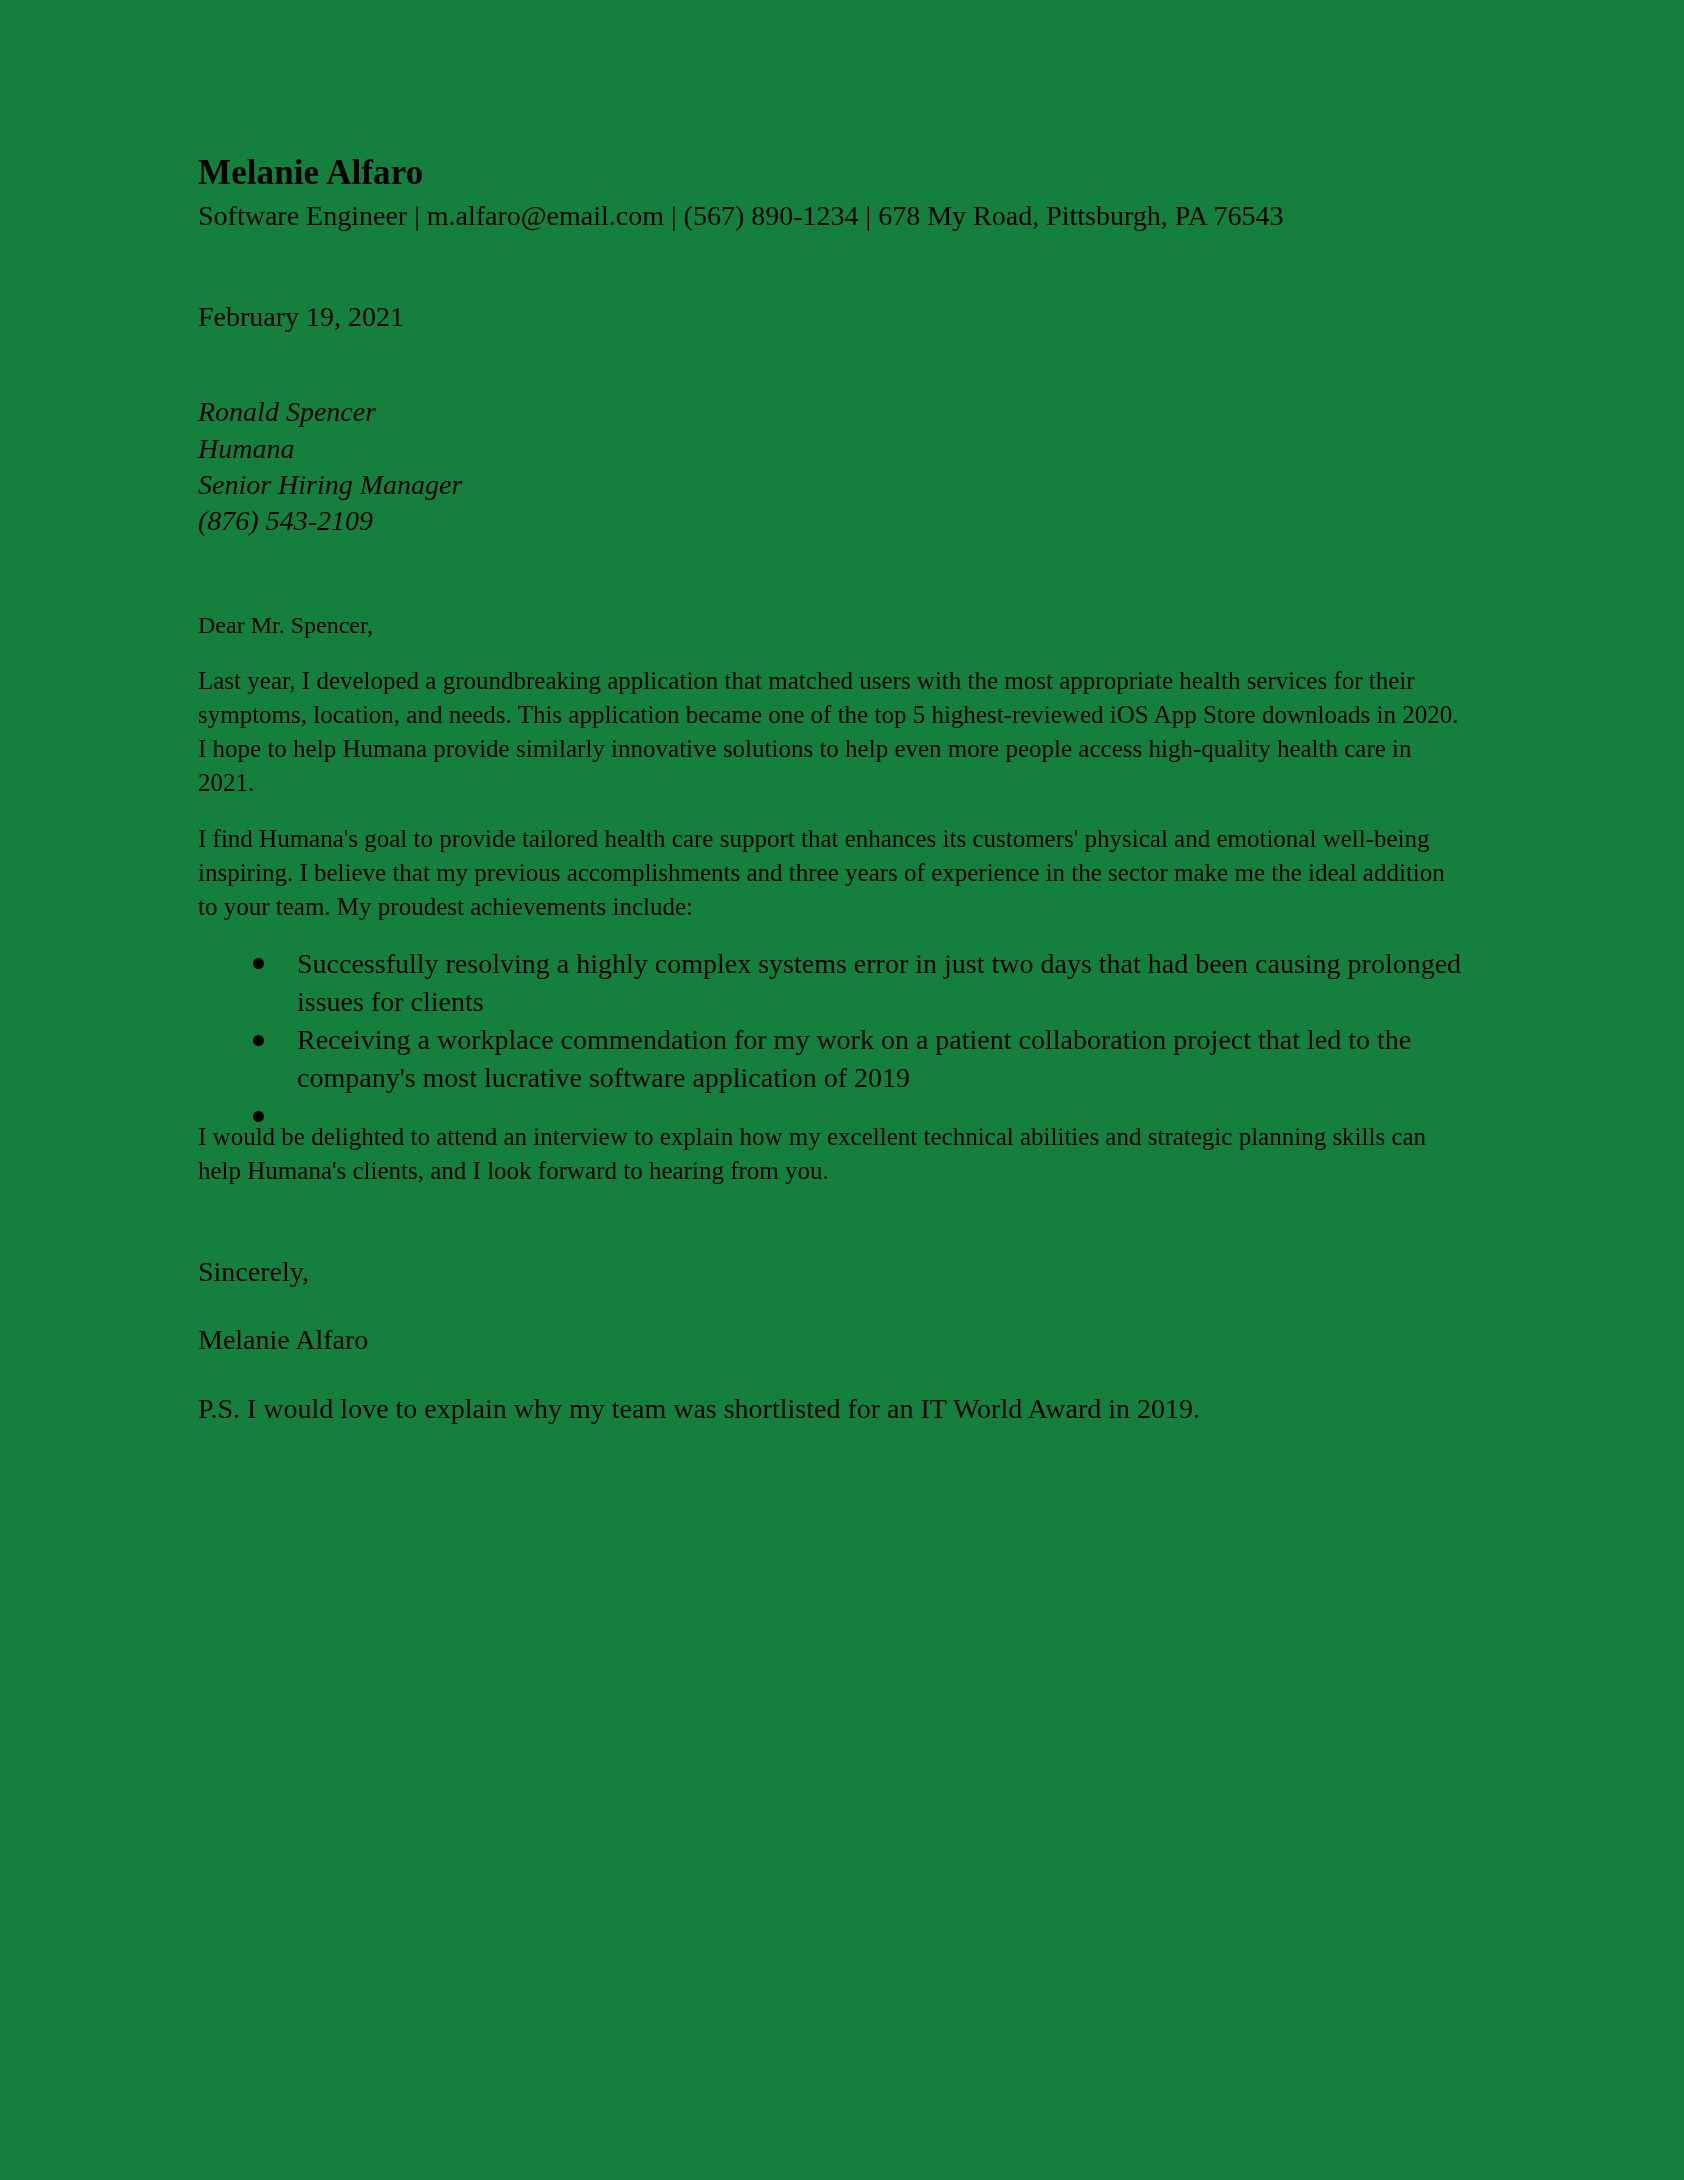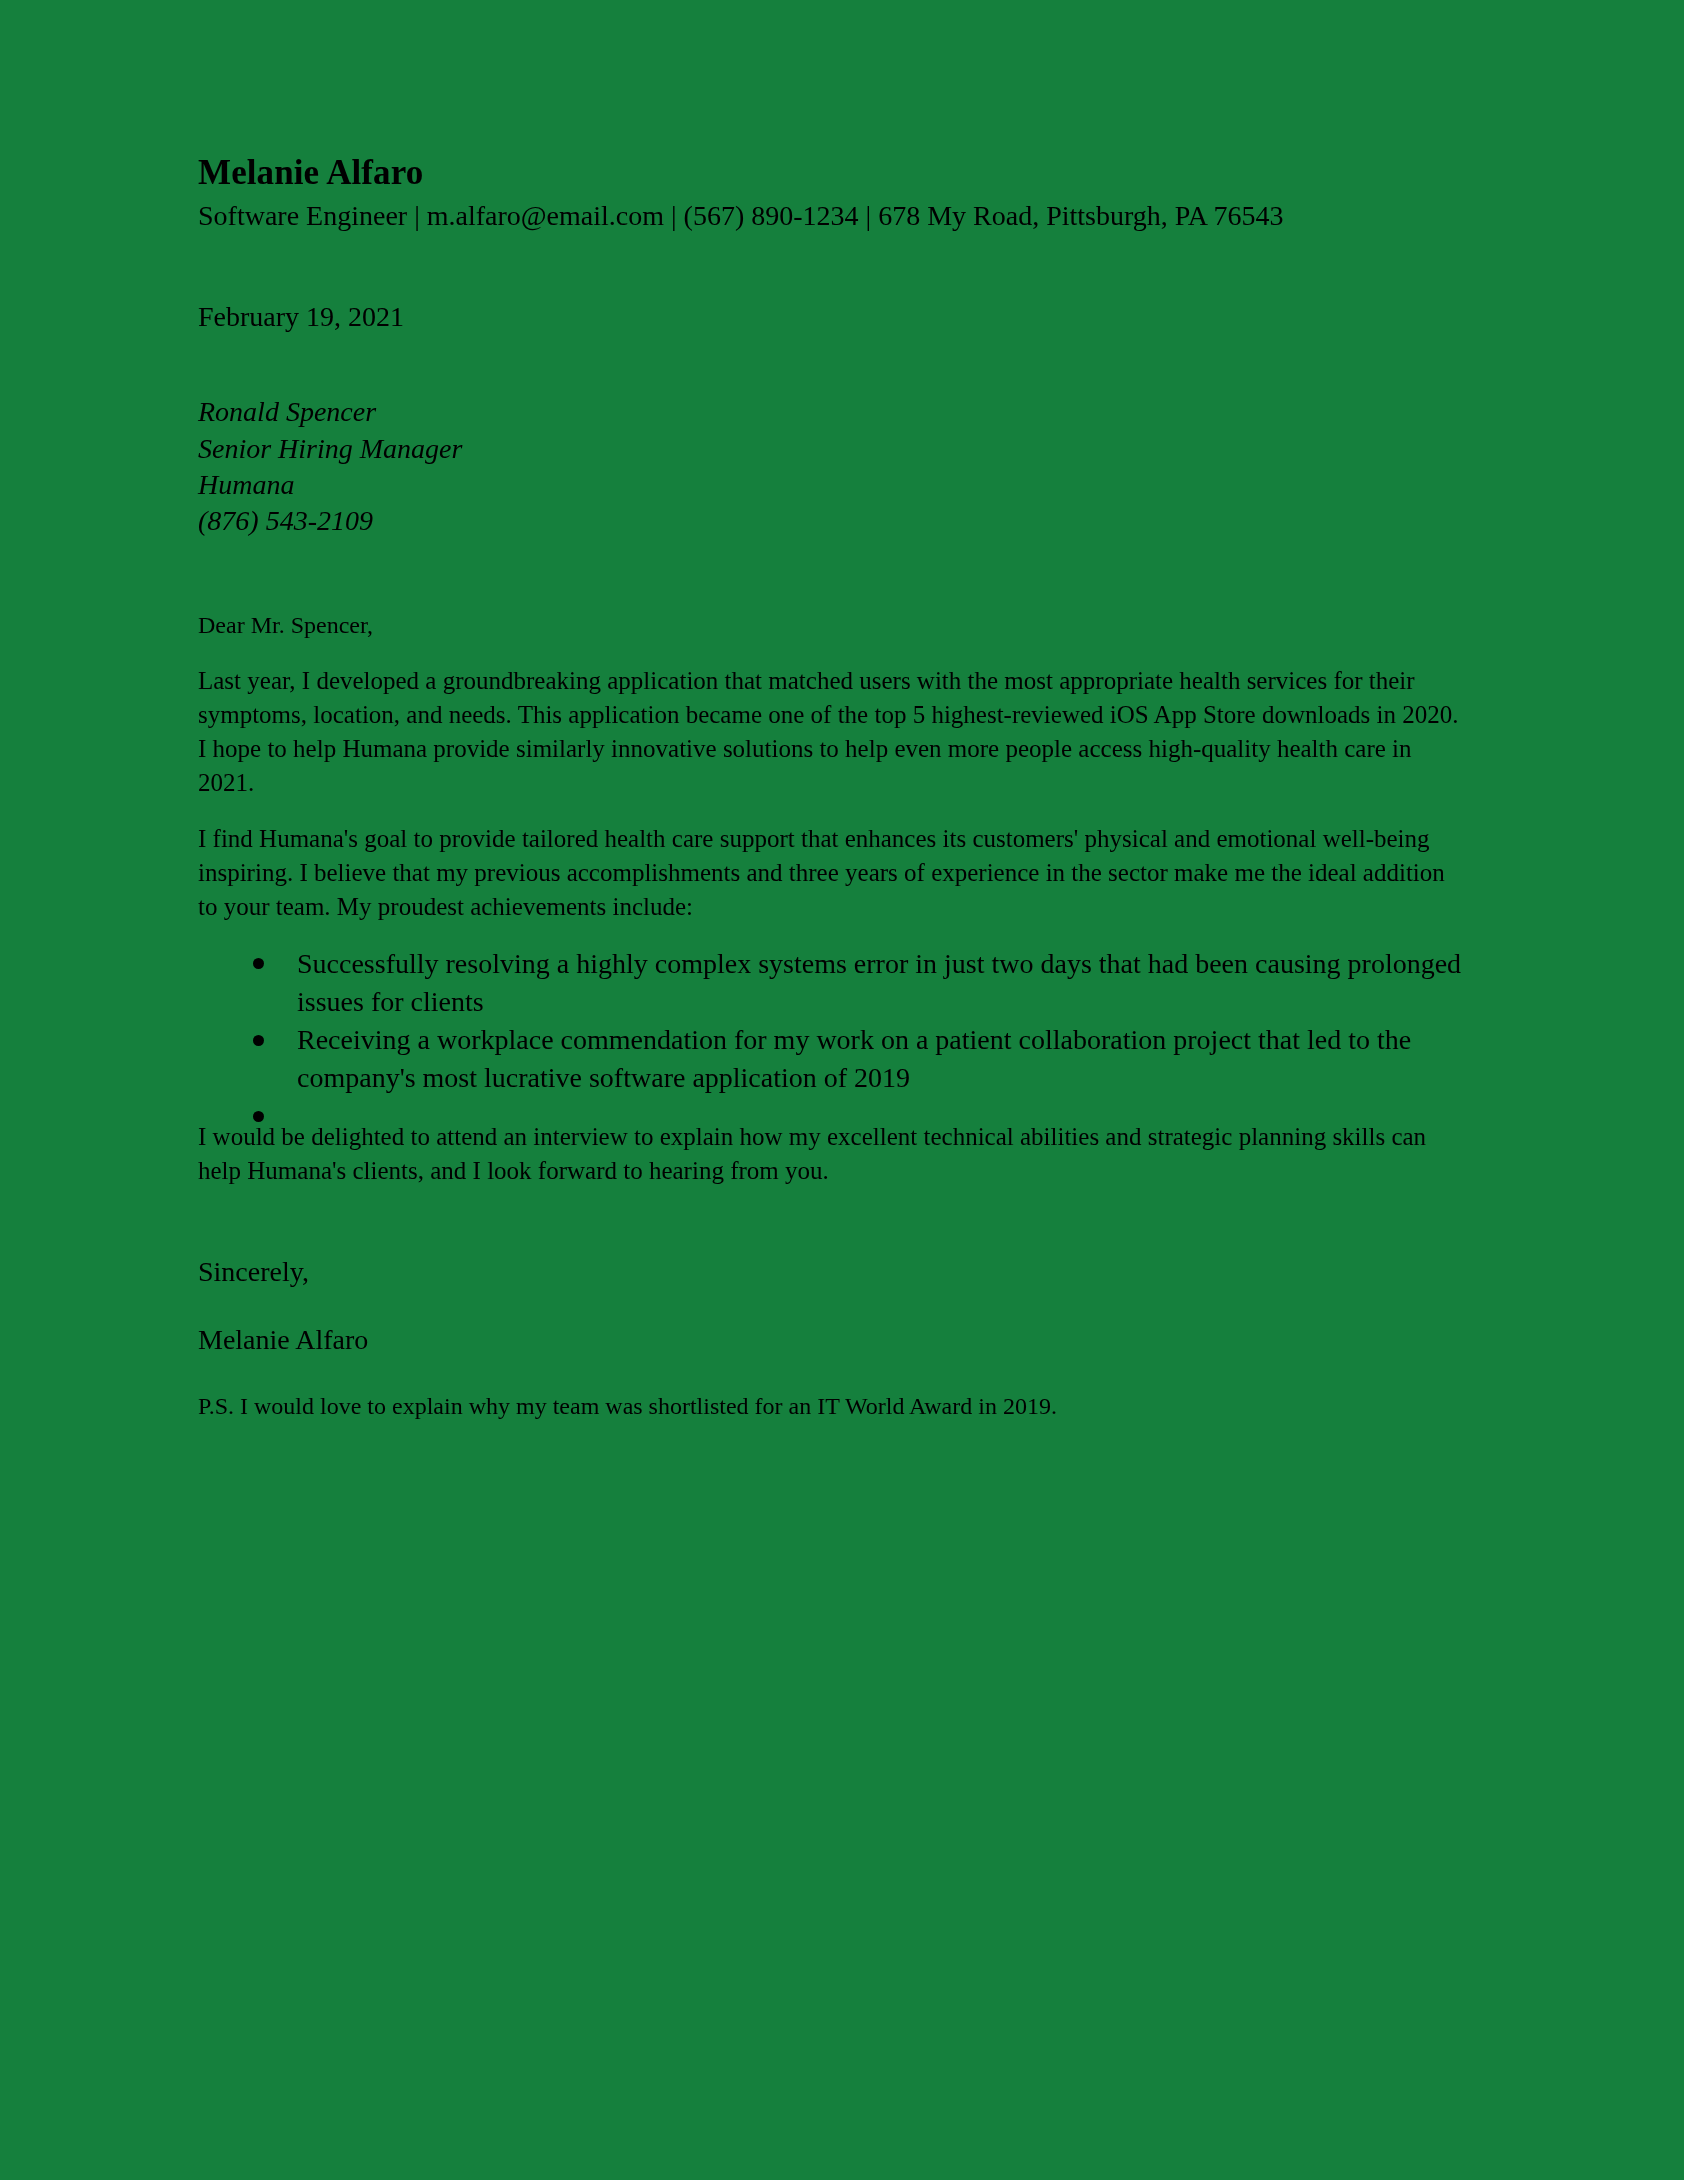--- a/index.html
+++ b/index.html
@@ -114,42 +114,42 @@
     margin: 66px 0 0 0;
   }
 
   .closing-name {
     font-size: 28px;
     line-height: 1.32;
     margin: 31px 0 0 0;
   }
 
   .postscript {
-    font-size: 24px;
+    font-size: 28px;
     line-height: 1.32;
     margin: 32px 0 0 0;
   }
 </style>
 </head>
 <body>
 
 <div class="page">
   <div class="letter">
 
     <header>
       <h1 class="sender-name">Melanie Alfaro</h1>
       <p class="sender-contact">Software Engineer | m.alfaro@email.com | (567) 890-1234 | 678 My Road, Pittsburgh, PA 76543</p>
     </header>
 
     <p class="date-line">February 19, 2021</p>
 
     <address class="recipient-block">
       <p class="rline">Ronald Spencer</p>
+      <p class="rline">Humana</p>
       <p class="rline">Senior Hiring Manager</p>
-      <p class="rline">Humana</p>
       <p class="rline">(876) 543-2109</p>
     </address>
 
     <p class="salutation">Dear Mr. Spencer,</p>
 
     <section>
       <p class="body-paragraph">Last year, I developed a groundbreaking application that matched users with the most appropriate health services for their symptoms, location, and needs. This application became one of the top 5 highest-reviewed iOS App Store downloads in 2020. I hope to help Humana provide similarly innovative solutions to help even more people access high-quality health care in 2021.</p>
 
       <p class="body-paragraph">I find Humana's goal to provide tailored health care support that enhances its customers' physical and emotional well-being inspiring. I believe that my previous accomplishments and three years of experience in the sector make me the ideal addition to your team. My proudest achievements include:</p>
 

